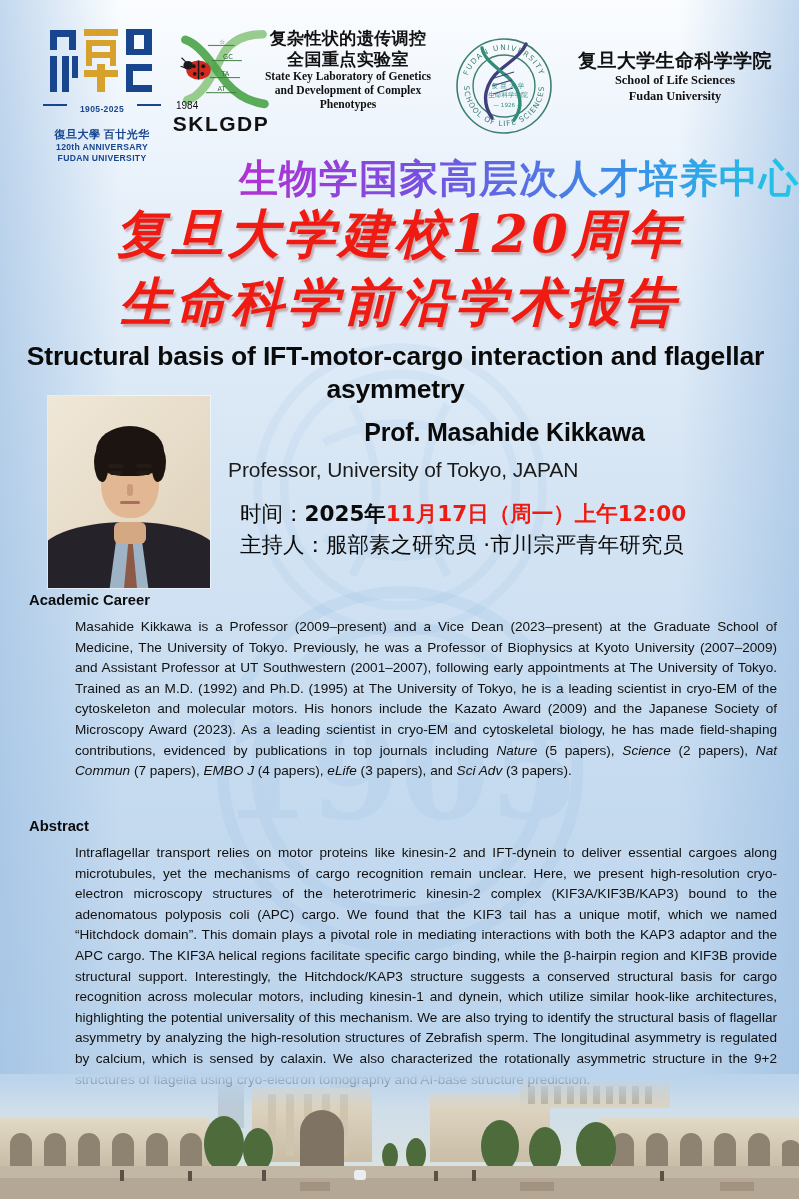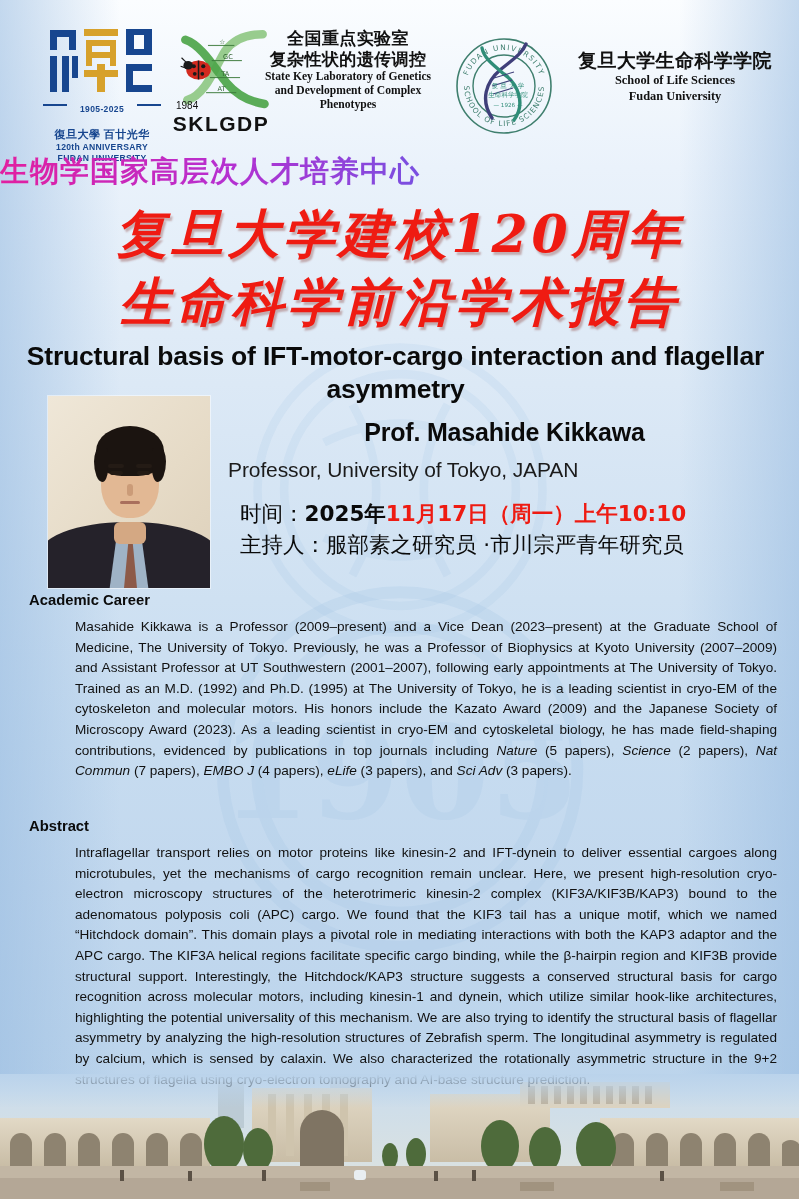--- a/index.html
+++ b/index.html
@@ -75,22 +75,22 @@
   
   .logo-sls{position:absolute;left:452px;top:4px;width:104px;height:116px;}
 
   
   .sls-text{position:absolute;left:560px;top:26px;width:230px;text-align:center;}
   .sls-cn{font-size:19px;font-weight:bold;color:#111;letter-spacing:.4px;line-height:24px;font-family:"DejaVu Sans","Liberation Sans",sans-serif;}
   .sls-en{font-size:12.4px;font-weight:bold;color:#111;line-height:16px;font-family:"Liberation Serif","DejaVu Serif",serif;}
 
   
   .center-name{
-    position:absolute;left:0;right:0;top:152px;text-align:left;
-    font-size:29px;font-weight:bold;letter-spacing:1px;
+    position:absolute;left:0;right:0;top:152px;text-align:right;
+    font-size:39px;font-weight:bold;letter-spacing:1px;
     font-family:Liberation Serif, serif;
     background:linear-gradient(to right,#e21fa0 0%,#b62fd0 28%,#7a4fe0 52%,#3d8ae6 76%,#1fc8e8 100%);
     -webkit-background-clip:text;background-clip:text;color:transparent;
     -webkit-text-fill-color:transparent;
   }
   .big-red{
     position:absolute;left:0;right:0;text-align:center;
     color:#ef1b12;font-weight:bold;
     font-family:"DejaVu Serif","Liberation Serif",serif;
     font-style:italic;
@@ -355,22 +355,22 @@
           <circle cx="-4" cy="4" r="2" fill="#1a1a1a"></circle>
           <circle cx="4" cy="4" r="2" fill="#1a1a1a"></circle>
           <path d="M-13 -8 l-5 -5 M-13 -2 l-6 -2" stroke="#1a1a1a" stroke-width="1.2"></path>
         </g>
       </svg>
       <div class="skl-year">1984</div>
       <div class="skl-word">SKLGDP</div>
     </div>
 
     <div class="skl-text">
+      <div class="skl-cn">复杂性状的遗传调控</div>
       <div class="skl-cn">全国重点实验室</div>
-      <div class="skl-cn">复杂性状的遗传调控</div>
       <div class="skl-en">State Key Laboratory of Genetics</div>
       <div class="skl-en">and Development of Complex</div>
       <div class="skl-en">Phenotypes</div>
     </div>
 
     <div class="logo-sls">
       <svg viewBox="0 0 104 116" style="width:104px;height:116px;">
         <defs>
           <path id="arcTop" d="M 14 62 A 38 38 0 0 1 90 62"></path>
           <path id="arcBot" d="M 12 60 A 40 40 0 0 0 92 60"></path>
@@ -429,21 +429,21 @@
     <div class="p-eye-r"></div>
     <div class="p-nose"></div>
     <div class="p-mouth"></div>
   </div>
 
   <div class="speaker-name">Prof. Masahide Kikkawa</div>
   <div class="speaker-aff">Professor, University of Tokyo, JAPAN</div>
 
   <div class="details">
     <div class="det-line">
-      <span class="det-label">时间：</span><span class="det-bold">2025年</span><span class="det-red">11月17日（周一）上午10:10</span>
+      <span class="det-label">时间：</span><span class="det-bold">2025年</span><span class="det-red">11月17日（周一）上午12:00</span>
     </div>
     <div class="det-line">
       <span class="det-label">主持人：</span><span>服部素之研究员 ·市川宗严青年研究员</span>
     </div>
   </div>
 
   <div class="sec" id="career">
     <div class="sec-head">Academic Career</div>
     <div class="sec-body bind-html">Masahide Kikkawa is a Professor (2009–present) and a Vice Dean (2023–present) at the Graduate School of Medicine, The University of Tokyo. Previously, he was a Professor of Biophysics at Kyoto University (2007–2009) and Assistant Professor at UT Southwestern (2001–2007), following early appointments at The University of Tokyo. Trained as an M.D. (1992) and Ph.D. (1995) at The University of Tokyo, he is a leading scientist in cryo-EM of the cytoskeleton and molecular motors. His honors include the Kazato Award (2009) and the Japanese Society of Microscopy Award (2023). As a leading scientist in cryo-EM and cytoskeletal biology, he has made field-shaping contributions, evidenced by publications in top journals including <i>Nature</i> (5 papers), <i>Science</i> (2 papers), <i>Nat Commun</i> (7 papers), <i>EMBO J</i> (4 papers), <i>eLife</i> (3 papers), and <i>Sci Adv</i> (3 papers).</div>
   </div>

